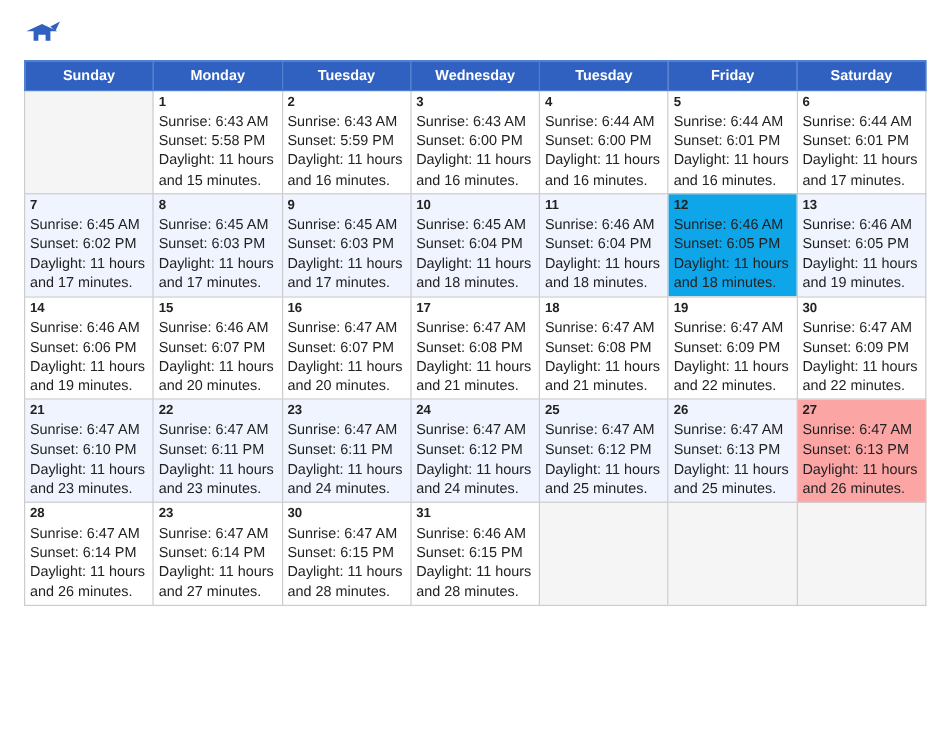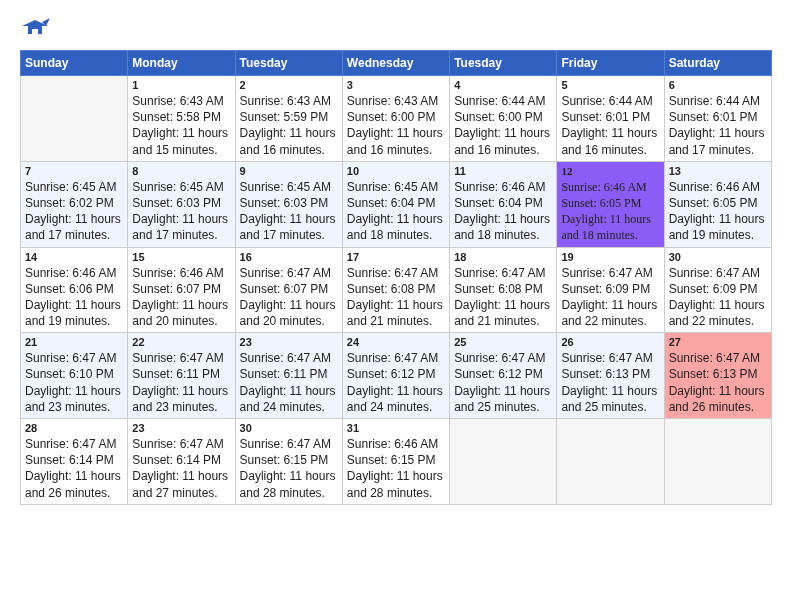--- a/index.html
+++ b/index.html
@@ -46,21 +46,21 @@
       width: 100%;
       border-collapse: collapse;
       table-layout: fixed;
     }
     th {
       background-color: #3060c0;
       color: #fff;
       font-size: 12px;
       font-weight: bold;
       padding: 5px 4px;
-      text-align: left;
+      text-align: center;
       border: 1px solid #5080d0;
     }
     td {
       border: 1px solid #ccc;
       vertical-align: top;
       padding: 3px 4px;
       font-size: 9.5px;
       color: #222;
       height: 78px;
       background: #fff;
@@ -128,21 +128,21 @@
           <td style="background: rgb(255, 255, 255);"><span class="day-num">4</span><span class="cell-text">Sunrise: 6:44 AM<br>Sunset: 6:00 PM<br>Daylight: 11 hours and 16 minutes.</span></td>
           <td style="background: rgb(255, 255, 255);"><span class="day-num">5</span><span class="cell-text">Sunrise: 6:44 AM<br>Sunset: 6:01 PM<br>Daylight: 11 hours and 16 minutes.</span></td>
           <td style="background: rgb(255, 255, 255);"><span class="day-num">6</span><span class="cell-text">Sunrise: 6:44 AM<br>Sunset: 6:01 PM<br>Daylight: 11 hours and 17 minutes.</span></td>
         </tr>
         <tr>
           <td style="background: rgb(240, 244, 255);"><span class="day-num">7</span><span class="cell-text">Sunrise: 6:45 AM<br>Sunset: 6:02 PM<br>Daylight: 11 hours and 17 minutes.</span></td>
           <td style="background: rgb(240, 244, 255);"><span class="day-num">8</span><span class="cell-text">Sunrise: 6:45 AM<br>Sunset: 6:03 PM<br>Daylight: 11 hours and 17 minutes.</span></td>
           <td style="background: rgb(240, 244, 255);"><span class="day-num">9</span><span class="cell-text">Sunrise: 6:45 AM<br>Sunset: 6:03 PM<br>Daylight: 11 hours and 17 minutes.</span></td>
           <td style="background: rgb(240, 244, 255);"><span class="day-num">10</span><span class="cell-text">Sunrise: 6:45 AM<br>Sunset: 6:04 PM<br>Daylight: 11 hours and 18 minutes.</span></td>
           <td style="background: rgb(240, 244, 255);"><span class="day-num">11</span><span class="cell-text">Sunrise: 6:46 AM<br>Sunset: 6:04 PM<br>Daylight: 11 hours and 18 minutes.</span></td>
-          <td style="background: #8b5cf6; font-family: Liberation Serif, serif;"><span class="day-num">12</span><span class="cell-text">Sunrise: 6:46 AM<br>Sunset: 6:05 PM<br>Daylight: 11 hours and 18 minutes.</span></td>
+          <td style="background: #0ea5e9;"><span class="day-num">12</span><span class="cell-text">Sunrise: 6:46 AM<br>Sunset: 6:05 PM<br>Daylight: 11 hours and 18 minutes.</span></td>
           <td style="background: rgb(240, 244, 255);"><span class="day-num">13</span><span class="cell-text">Sunrise: 6:46 AM<br>Sunset: 6:05 PM<br>Daylight: 11 hours and 19 minutes.</span></td>
         </tr>
         <tr>
           <td style="background: rgb(255, 255, 255);"><span class="day-num">14</span><span class="cell-text">Sunrise: 6:46 AM<br>Sunset: 6:06 PM<br>Daylight: 11 hours and 19 minutes.</span></td>
           <td style="background: rgb(255, 255, 255);"><span class="day-num">15</span><span class="cell-text">Sunrise: 6:46 AM<br>Sunset: 6:07 PM<br>Daylight: 11 hours and 20 minutes.</span></td>
           <td style="background: rgb(255, 255, 255);"><span class="day-num">16</span><span class="cell-text">Sunrise: 6:47 AM<br>Sunset: 6:07 PM<br>Daylight: 11 hours and 20 minutes.</span></td>
           <td style="background: rgb(255, 255, 255);"><span class="day-num">17</span><span class="cell-text">Sunrise: 6:47 AM<br>Sunset: 6:08 PM<br>Daylight: 11 hours and 21 minutes.</span></td>
           <td style="background: rgb(255, 255, 255);"><span class="day-num">18</span><span class="cell-text">Sunrise: 6:47 AM<br>Sunset: 6:08 PM<br>Daylight: 11 hours and 21 minutes.</span></td>
           <td style="background: rgb(255, 255, 255);"><span class="day-num">19</span><span class="cell-text">Sunrise: 6:47 AM<br>Sunset: 6:09 PM<br>Daylight: 11 hours and 22 minutes.</span></td>
           <td style="background: rgb(255, 255, 255);"><span class="day-num">30</span><span class="cell-text">Sunrise: 6:47 AM<br>Sunset: 6:09 PM<br>Daylight: 11 hours and 22 minutes.</span></td>

